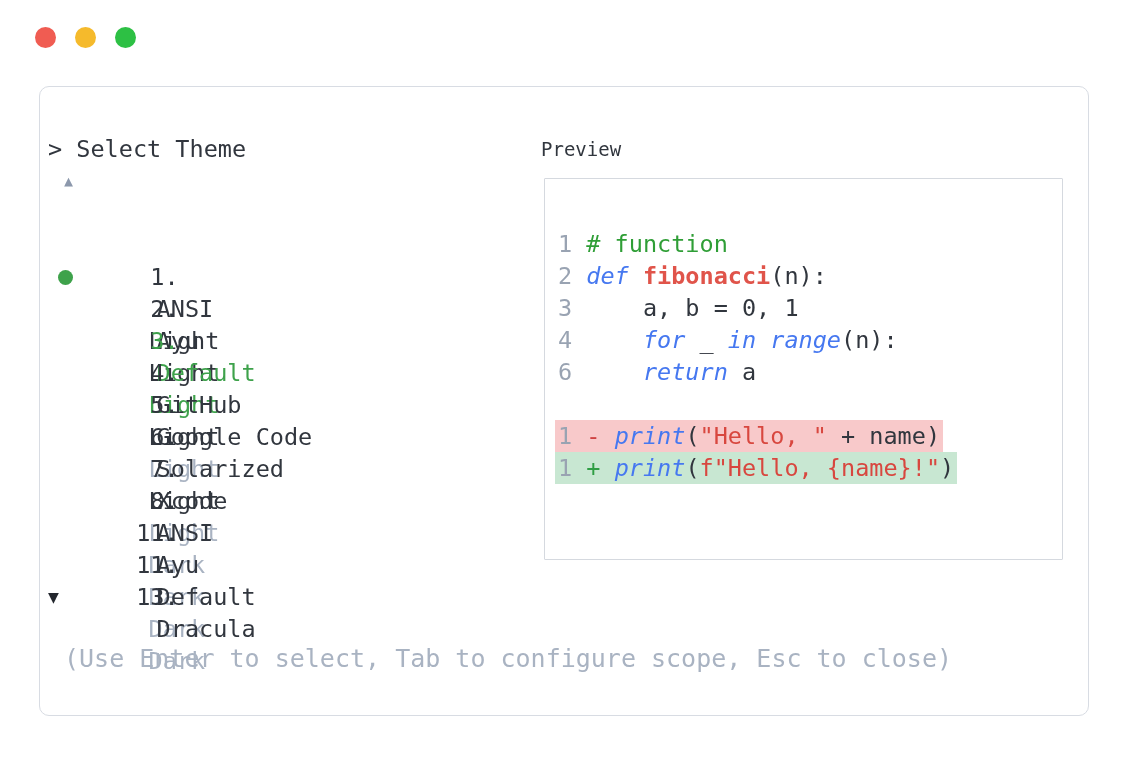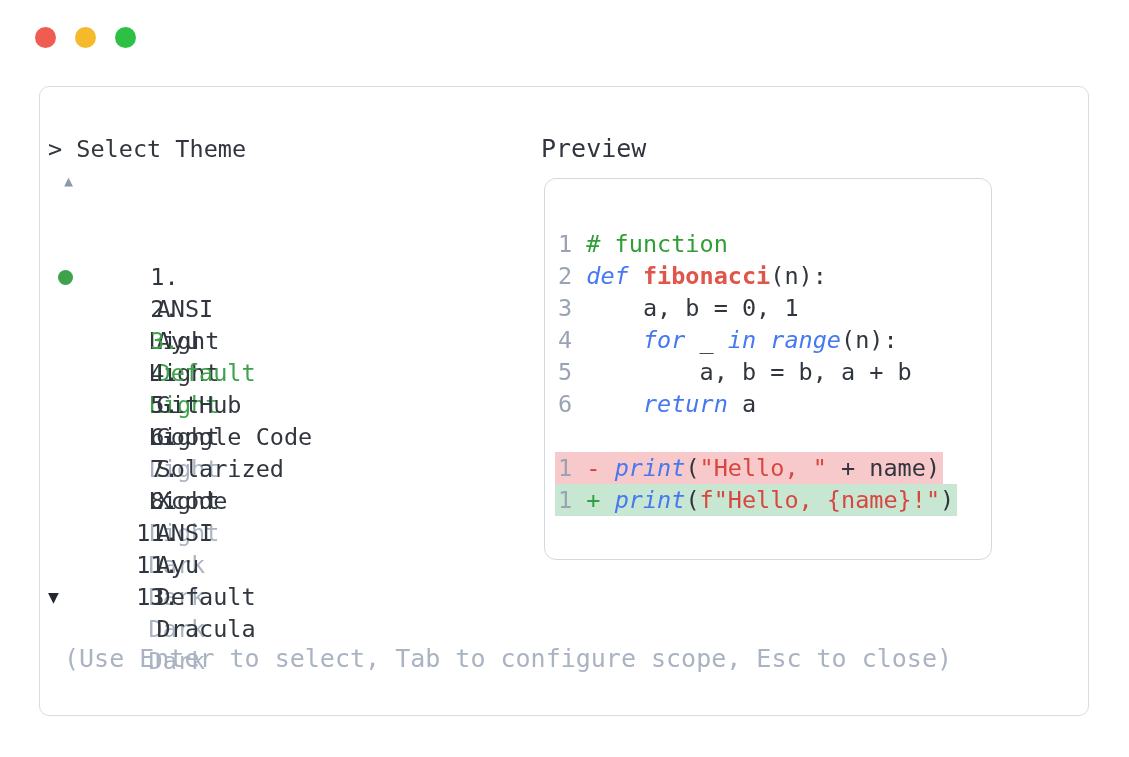--- a/index.html
+++ b/index.html
@@ -50,25 +50,25 @@
   .theme-row.selected .dot { display: block; }
 
   .help {
     position: absolute; left: 24px; top: 556px;
     font-size: 25px; line-height: 32px; color: var(--muted); white-space: pre;
   }
 
   
   .preview-title {
     position: absolute; left: 501px; top: 46px;
-    font-size: 25px; line-height: 32px; color: var(--text);
+    font-size: 19px; line-height: 32px; color: var(--text);
   }
   .preview-box {
-    position: absolute; left: 504px; top: 91px; width: 448px; height: 382px;
-    border: 1.5px solid #d5d9df; border-radius: 12px; box-sizing: border-box;
+    position: absolute; left: 504px; top: 91px; width: 519px; height: 382px;
+    border: 1.5px solid #d5d9df; border-radius: 1px; box-sizing: border-box;
     padding: 49px 0 4px 13px; overflow: hidden; background: #fff;
   }
   .code-line {
     height: 32px; line-height: 32px; font-size: 23.5px;
     white-space: pre; color: var(--text);
   }
   .tok-ln    { color: var(--line-number); }
   .tok-k     { color: var(--keyword); font-style: italic; }
   .tok-f     { color: var(--function); font-weight: bold; }
   .tok-s     { color: var(--string); }
@@ -164,21 +164,20 @@
     <div class="scroll-down">▼</div>
     <div class="help">(Use Enter to select, Tab to configure scope, Esc to close)</div>
 
     <div class="preview-title">Preview</div>
     <div class="preview-box">
       <div class="code">
           <div class="code-line"><span class="tok-ln">1</span><span class="tok-p"> </span><span class="tok-cm"># function</span></div>
           <div class="code-line"><span class="tok-ln">2</span><span class="tok-p"> </span><span class="tok-k">def</span><span class="tok-p"> </span><span class="tok-f">fibonacci</span><span class="tok-p">(n):</span></div>
           <div class="code-line"><span class="tok-ln">3</span><span class="tok-p">     a, b = 0, 1</span></div>
           <div class="code-line"><span class="tok-ln">4</span><span class="tok-p">     </span><span class="tok-k">for</span><span class="tok-p"> _ </span><span class="tok-k">in</span><span class="tok-p"> </span><span class="tok-k">range</span><span class="tok-p">(n):</span></div>
-          <div class="code-line"><span class="tok-ln">5</span><span class="tok-p">         a, b = b, a + b</span></div>
           <div class="code-line"><span class="tok-ln">6</span><span class="tok-p">     </span><span class="tok-k">return</span><span class="tok-p"> a</span></div>
           <div class="code-line"></div>
           <div class="code-line"><span class="diff-bg diff-removed"><span class="tok-ln">1</span><span class="tok-p"> </span><span class="tok-minus">-</span><span class="tok-p"> </span><span class="tok-k">print</span><span class="tok-p">(</span><span class="tok-s">"Hello, "</span><span class="tok-p"> + name)</span></span></div>
           <div class="code-line"><span class="diff-bg diff-added"><span class="tok-ln">1</span><span class="tok-p"> </span><span class="tok-plus">+</span><span class="tok-p"> </span><span class="tok-k">print</span><span class="tok-p">(</span><span class="tok-s">f"Hello, {name}!"</span><span class="tok-p">)</span></span></div>
         </div>
     </div>
   </div>
 </div>
 
 </body></html>

